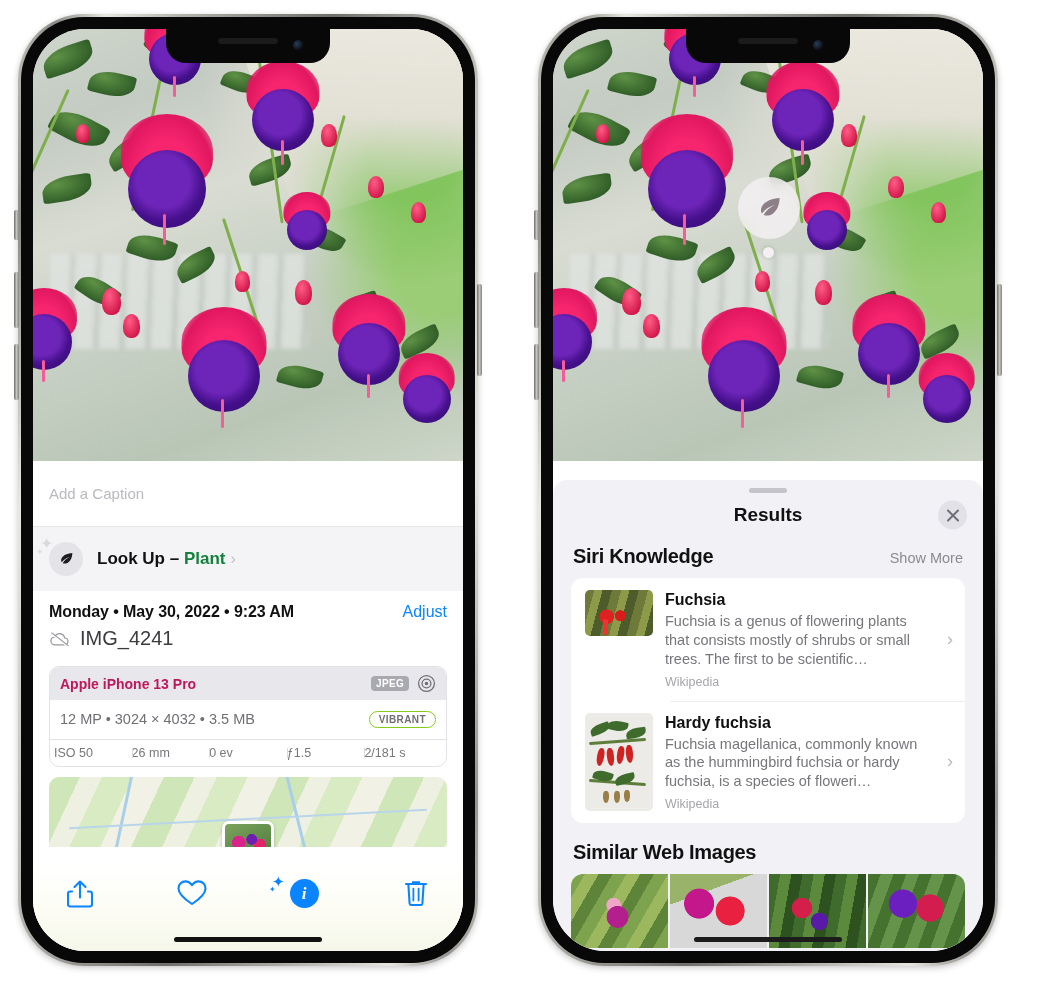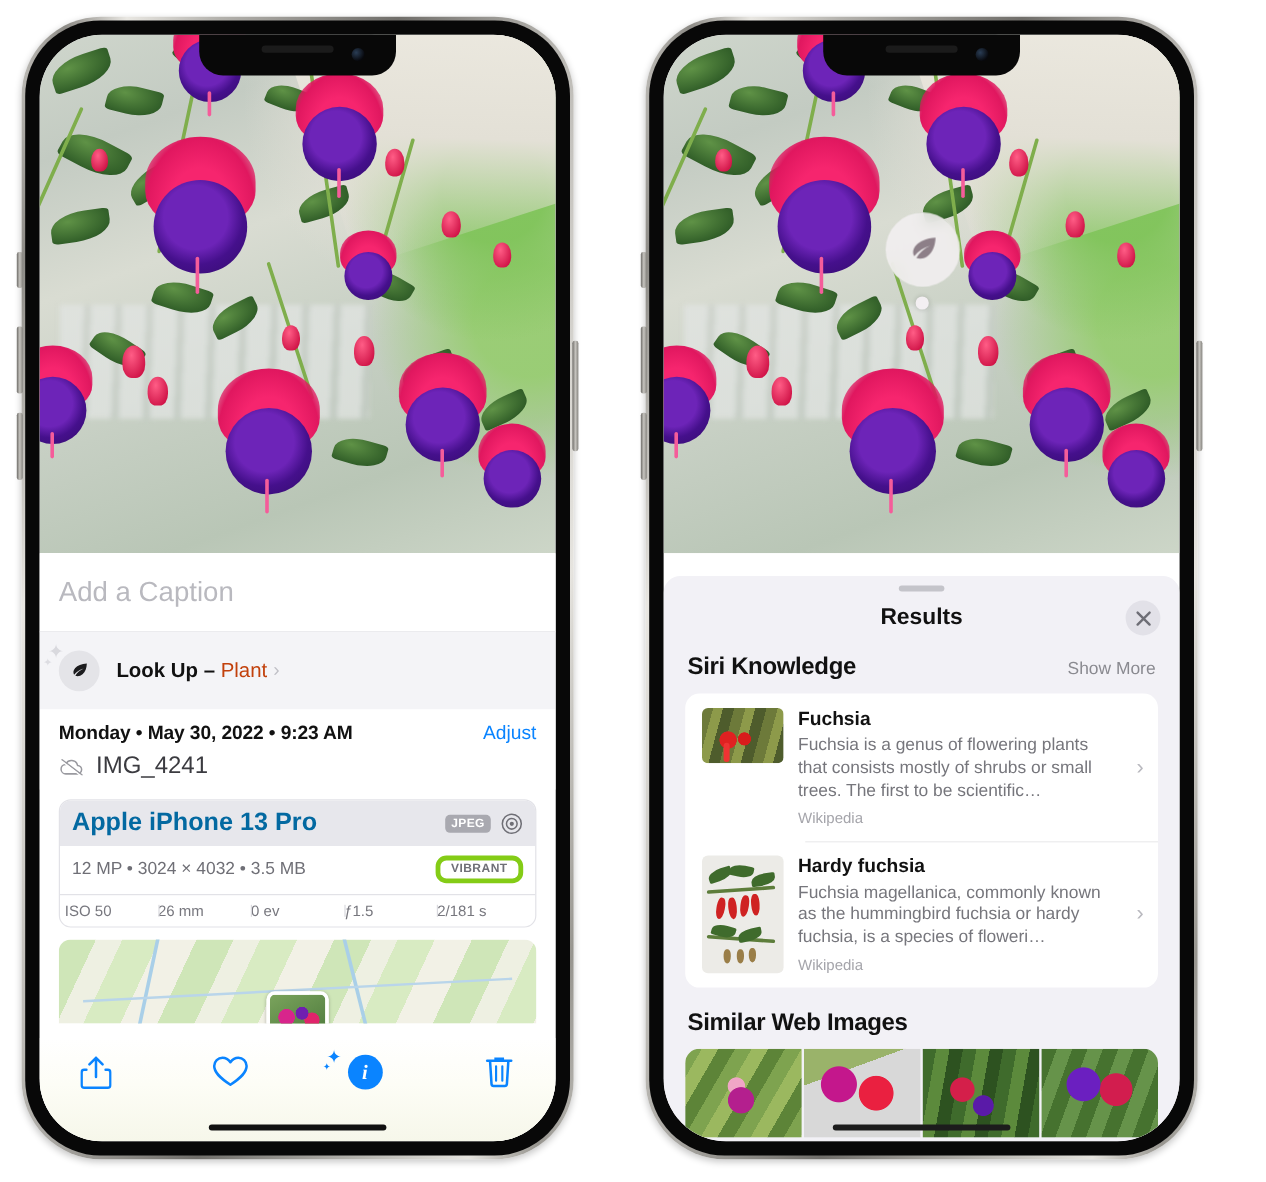--- a/index.html
+++ b/index.html
@@ -125,67 +125,67 @@
   .info-panel {
     position:absolute; left:0; right:0; bottom:0;
     background:#ffffff;
     display:flex; flex-direction:column;
   }
   .caption-row {
     height: 66px; display:flex; align-items:center;
     padding: 0 16px; background:#fff;
     border-bottom: 1px solid #e6e6ea;
   }
-  .caption-ph { color:#b9b9bf; font-size:23px; }
+  .caption-ph { color:#b9b9bf; font-size:15px; }
 
   .lookup-row {
     background:#f4f4f7;
     height: 64px; display:flex; align-items:center; padding: 0 16px;
     position:relative;
   }
   .leaf-badge {
     width:34px; height:34px; border-radius:50%;
     background:#e4e4e8; display:flex; align-items:center; justify-content:center;
     position:relative; margin-right:14px;
   }
   .leaf-badge svg { width:18px; height:18px; }
   .sparkle { position:absolute; left:-9px; top:-6px; color:#d9d9de; font-size:16px; line-height:1;}
   .sparkle2 { position:absolute; left:-13px; top:6px; color:#dddde2; font-size:9px; line-height:1;}
   .lookup-text { font-size:17px; font-weight:700; color:#111; }
-  .lookup-text .sub { font-weight:400; color:#c2410c; }
+  .lookup-text .sub { font-weight:700; color:#15803d; }
   .chev { color:#c0c0c6; font-size:16px; margin-left:5px; }
 
   .meta-block { background:#fff; padding: 12px 16px 8px; }
   .meta-top { display:flex; align-items:baseline; justify-content:space-between; }
   .meta-date { font-size:16px; font-weight:700; color:#111; letter-spacing:-.1px;}
   .adjust { font-size:16px; color:#0a84ff; }
   .meta-file { display:flex; align-items:center; gap:9px; margin-top:6px; }
   .meta-file .fname { font-size:20px; color:#3b3b40; }
   .cloud-slash svg { width:22px; height:16px; display:block; }
 
   .exif-card {
     margin: 8px 16px 0; border-radius:10px; overflow:hidden;
     border:1px solid #e2e2e7; background:#fff;
   }
   .exif-head {
     background:#e7e7ec; display:flex; align-items:center; justify-content:space-between;
     padding: 7px 10px;
   }
-  .exif-head .dev { font-size:21px; font-weight:600; color:#0369a1; }
+  .exif-head .dev { font-size:14px; font-weight:600; color:#be185d; }
   .exif-head .right { display:flex; align-items:center; gap:8px; }
   .tag-jpeg {
     background:#a9a9b0; color:#fff; font-size:10px; font-weight:700;
     padding:2px 5px; border-radius:4px; letter-spacing:.3px;
   }
   .aperture-ico svg { width:19px; height:19px; display:block; }
   .exif-body { padding: 8px 10px 9px; }
   .exif-line { font-size:14.5px; color:#6f6f76; line-height:1.55; }
   .exif-row2 { display:flex; align-items:center; justify-content:space-between; }
   .vibrant {
-    border:4px solid #84cc16; color:#6f6f76; font-size:10px; font-weight:600;
+    border:1px solid #84cc16; color:#6f6f76; font-size:10px; font-weight:600;
     padding:2px 9px; border-radius:9px; letter-spacing:.4px;
   }
   .exif-foot {
     border-top:1px solid #e2e2e7;
     display:flex; align-items:center; padding: 6px 4px; gap:0;
   }
   .exif-foot div { flex:1; text-align:left; font-size:12.5px; color:#77777e; position:relative;}
   .exif-foot div + div::before {
     content:""; position:absolute; left:0; top:2px; bottom:2px; width:1px; background:#d9d9de;
   }

